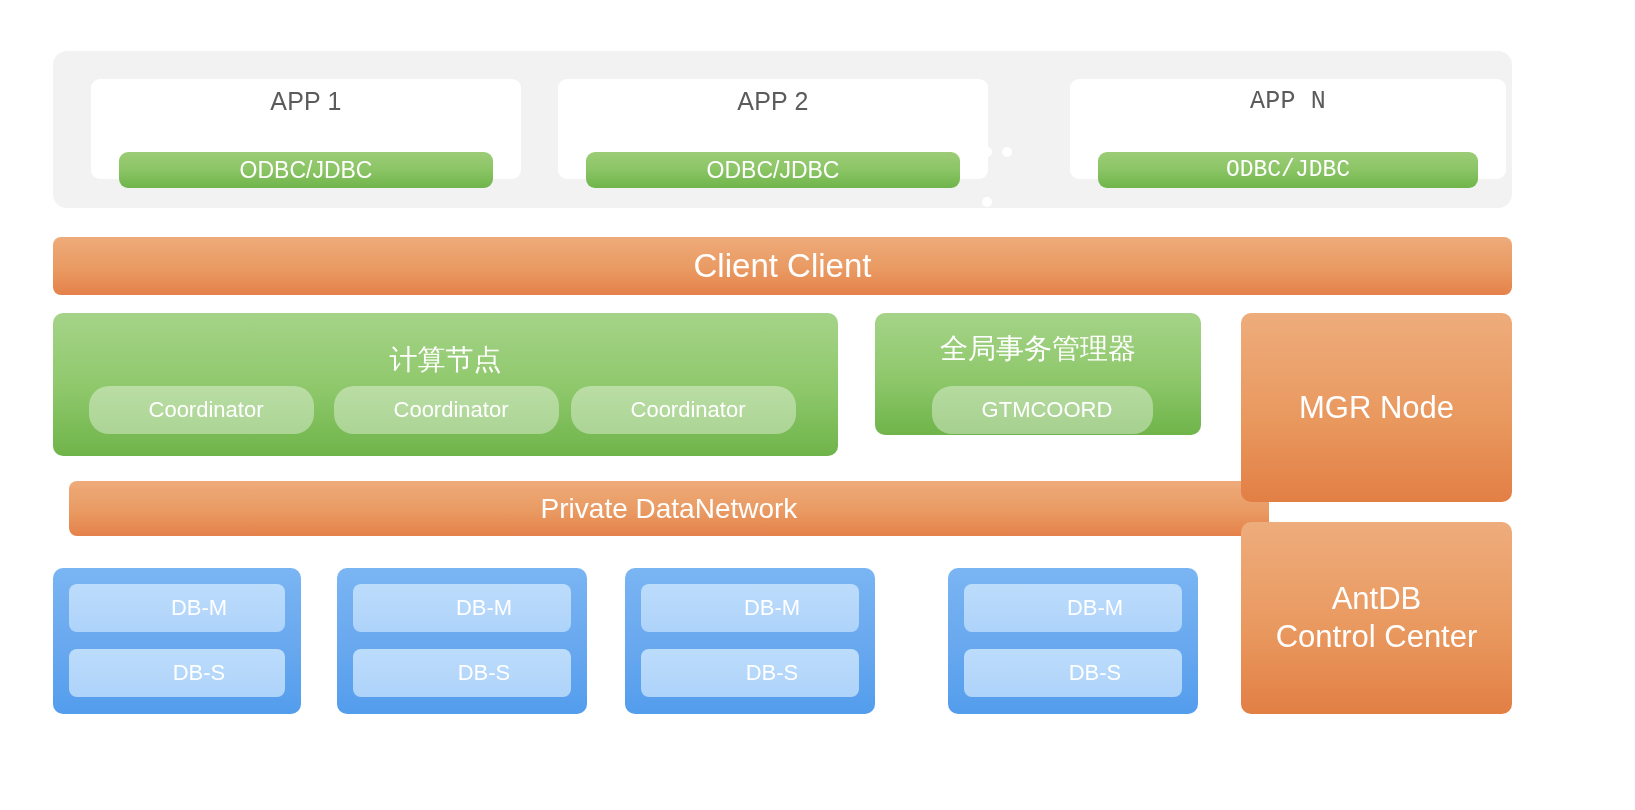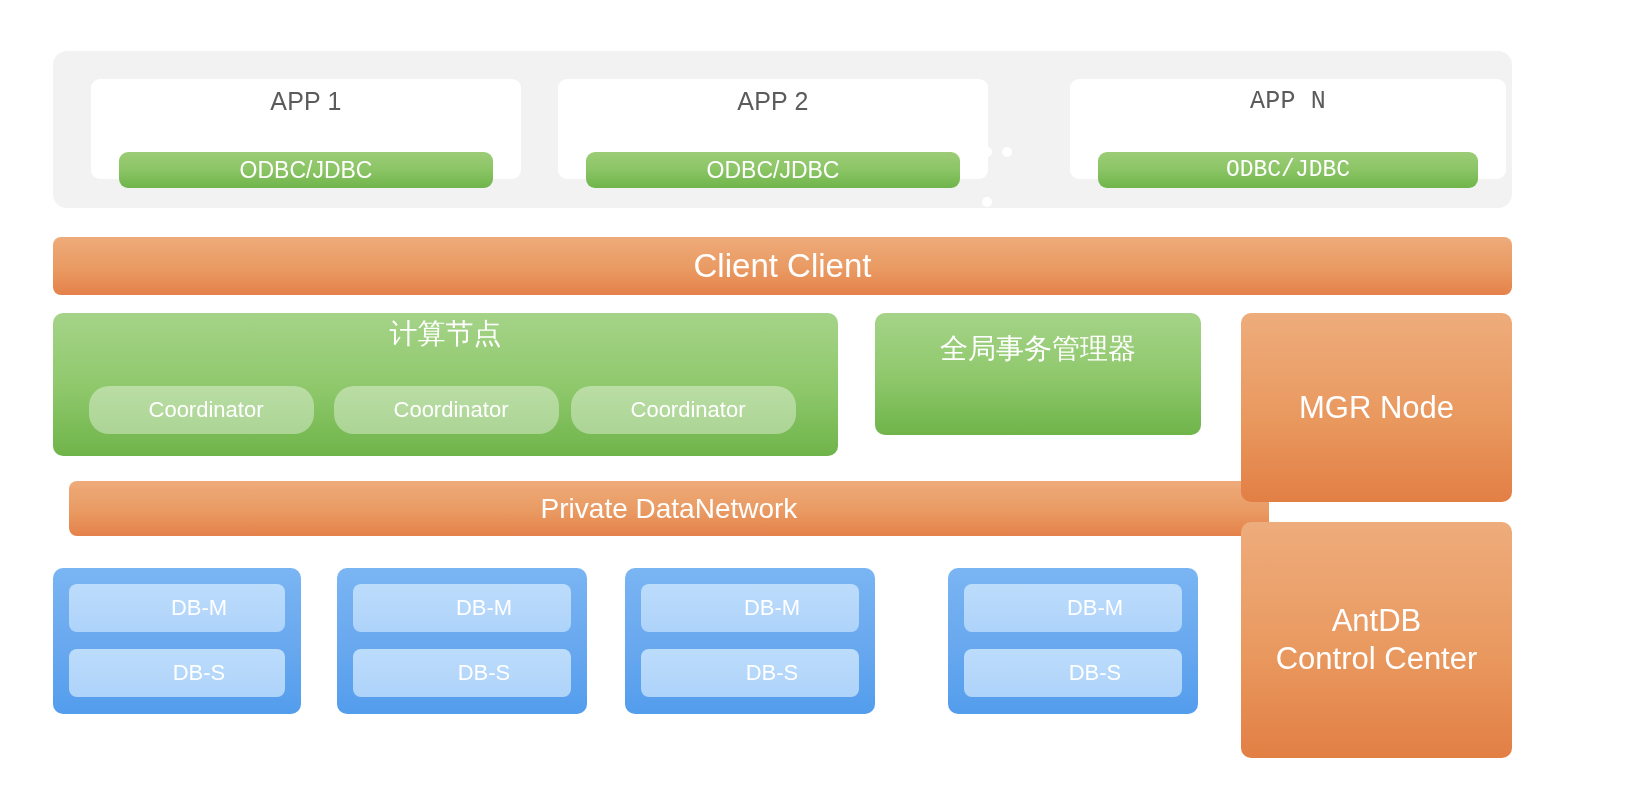--- a/index.html
+++ b/index.html
@@ -108,21 +108,21 @@
     position: absolute;
     border-radius: 10px;
     background: linear-gradient(180deg, #a5d388 0%, #90c96d 50%, #6fb44a 100%);
   }
   .compute-panel { left: 53px;  top: 313px; width: 785px; height: 143px; }
   .gtm-panel     { left: 875px; top: 313px; width: 326px; height: 122px; }
 
   .panel-title {
     position: absolute;
     left: 0;
-    top: 2px;
+    top: 28px;
     width: 100%;
     text-align: center;
     font-size: 28px;
     color: #ffffff;
     white-space: nowrap;
   }
   .gtm-panel .panel-title { top: 17px; }
 
   .sub-chip {
     position: absolute;
@@ -150,21 +150,21 @@
     border-radius: 10px;
     background: linear-gradient(180deg, #eeac7c 0%, #e9995f 55%, #e27f45 100%);
     color: #ffffff;
     display: flex;
     align-items: center;
     justify-content: center;
     text-align: center;
     line-height: 1.22;
   }
   .mgr-node { top: 313px; height: 189px; font-size: 31px; }
-  .control-center { top: 522px; height: 236px; font-size: 31px; justify-content: center; }
+  .control-center { top: 522px; height: 192px; font-size: 31px; justify-content: center; }
 
   
   .db-group {
     position: absolute;
     top: 568px;
     height: 146px;
     border-radius: 10px;
     background: linear-gradient(180deg, #7ab5f3 0%, #6aa9ef 50%, #539ded 100%);
   }
   .db-1 { left: 53px;  width: 248px; }
@@ -222,20 +222,21 @@
 
   <div class="green-panel compute-panel">
     <div class="panel-title">计算节点</div>
     <div class="sub-chip coord-chip coord-1">Coordinator</div>
     <div class="sub-chip coord-chip coord-2">Coordinator</div>
     <div class="sub-chip coord-chip coord-3">Coordinator</div>
   </div>
 
   <div class="green-panel gtm-panel">
     <div class="panel-title">全局事务管理器</div>
+    <div class="sub-chip gtm-chip">GTMCOORD</div>
   </div>
 
   <div class="net-bar data-network">Private DataNetwork</div>
 
   <div class="side-panel mgr-node">
     <span>MGR Node</span>
   </div>
 
   <div class="side-panel control-center">
     <span><span>AntDB</span><br><span>Control Center</span></span>

